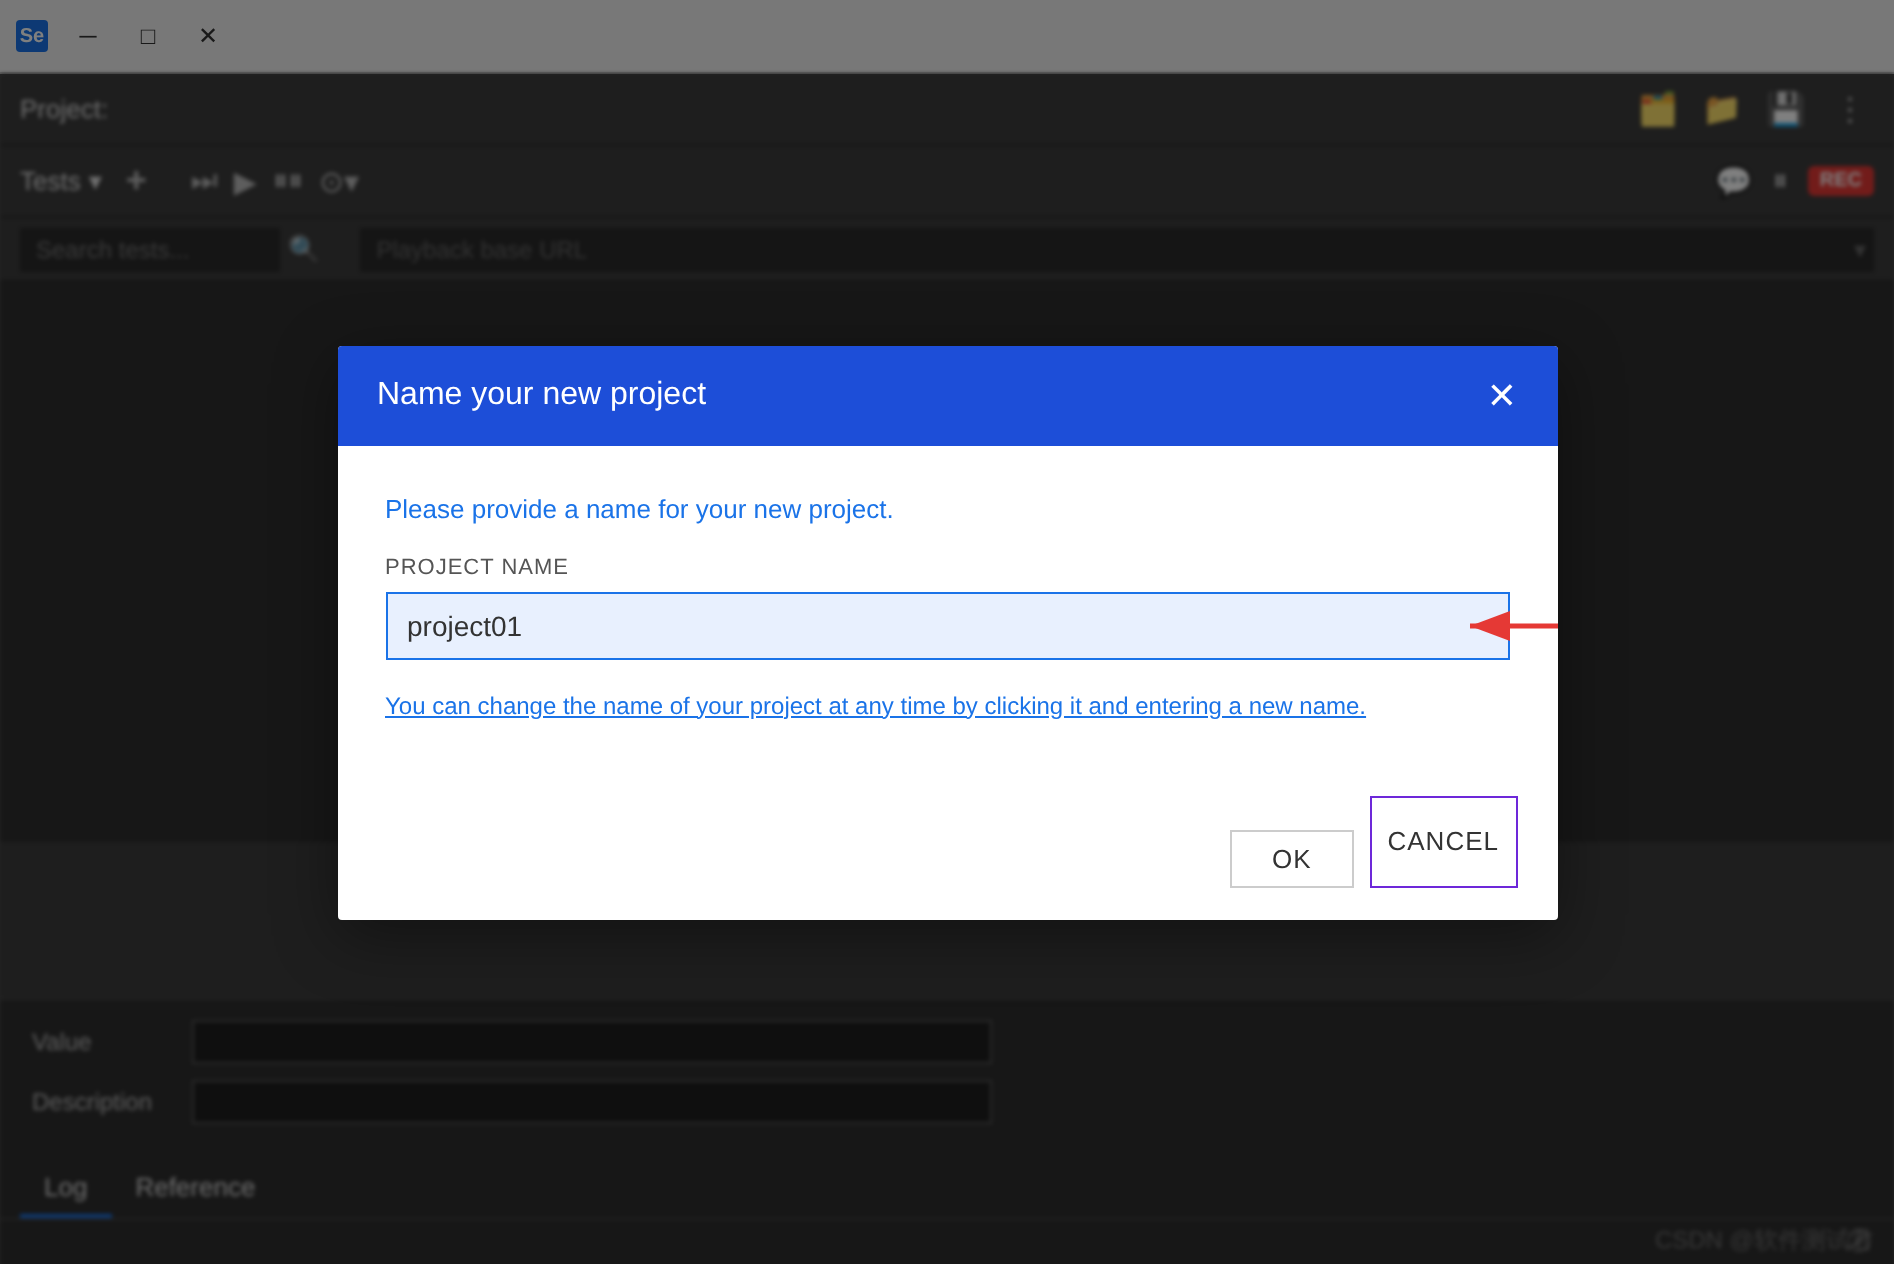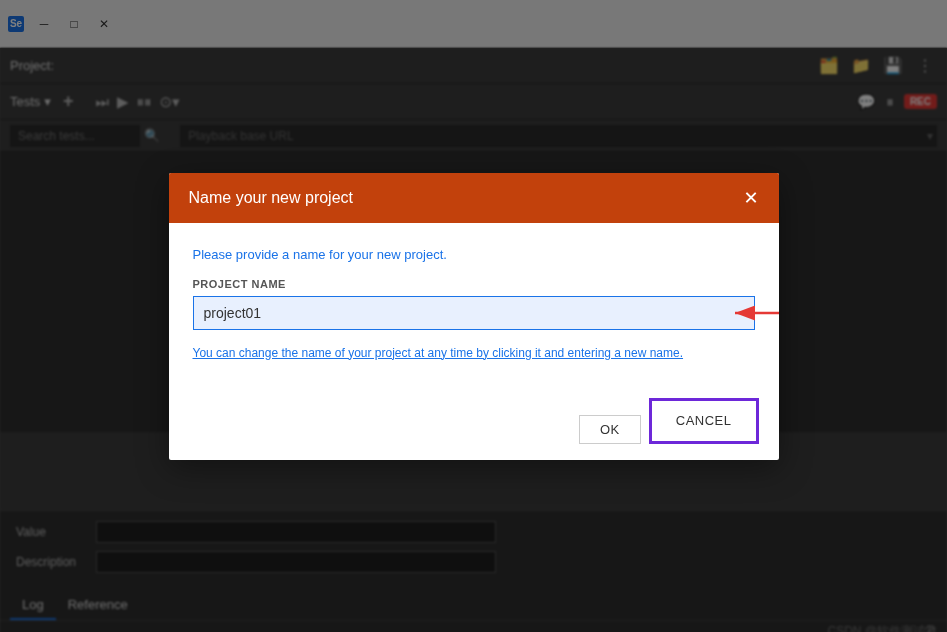--- a/index.html
+++ b/index.html
@@ -10,21 +10,21 @@
       font-family: 'Segoe UI', Arial, sans-serif;
       font-size: 13px;
       background: #4a4a4a;
     }
 
     
     .title-bar {
       display: flex;
       align-items: center;
       background: #f0f0f0;
-      height: 48px;
+      height: 37px;
       padding: 12px 8px;
       border-bottom: 1px solid #ccc;
     }
     .title-bar-icon {
       width: 16px;
       height: 16px;
       margin-right: 6px;
       background: #1a73e8;
       border-radius: 2px;
       display: flex; align-items: center; justify-content: center;
@@ -220,21 +220,21 @@
 
     
     .dialog {
       background: white;
       width: 610px;
       border-radius: 2px;
       box-shadow: 0 8px 32px rgba(0,0,0,0.4);
       overflow: hidden;
     }
     .dialog-header {
-      background: #c2410c;
+      background: #1d4ed8;
       padding: 16px 20px;
       display: flex;
       align-items: center;
       justify-content: space-between;
     }
     .dialog-title {
       color: white;
       font-size: 16px;
       font-weight: 500;
     }
@@ -252,21 +252,21 @@
     }
     .dialog-desc {
       color: #1a73e8;
       font-size: 13px;
       margin-bottom: 16px;
     }
     .form-label {
       font-size: 11px;
       color: #555;
       letter-spacing: 0.5px;
-      font-weight: 700;
+      font-weight: 400;
       margin-bottom: 6px;
       text-transform: uppercase;
     }
     .form-input {
       width: 100%;
       border: 1px solid #1a73e8;
       padding: 8px 10px;
       font-size: 14px;
       color: #333;
       outline: none;
@@ -291,22 +291,22 @@
       padding: 6px 20px;
       font-size: 13px;
       color: #333;
       cursor: pointer;
       font-weight: 500;
       letter-spacing: 0.5px;
       margin-top: 17px;
     }
     .btn-cancel {
       background: white;
-      border: 3px solid #6d28d9;
-      padding: 6px 24px;
+      border: 1px solid #6d28d9;
+      padding: 6px 8px;
       font-size: 13px;
       color: #333;
       cursor: pointer;
       font-weight: 500;
       letter-spacing: 0.5px;
     }
 
     
     .bg-blur {
       filter: blur(1px);

